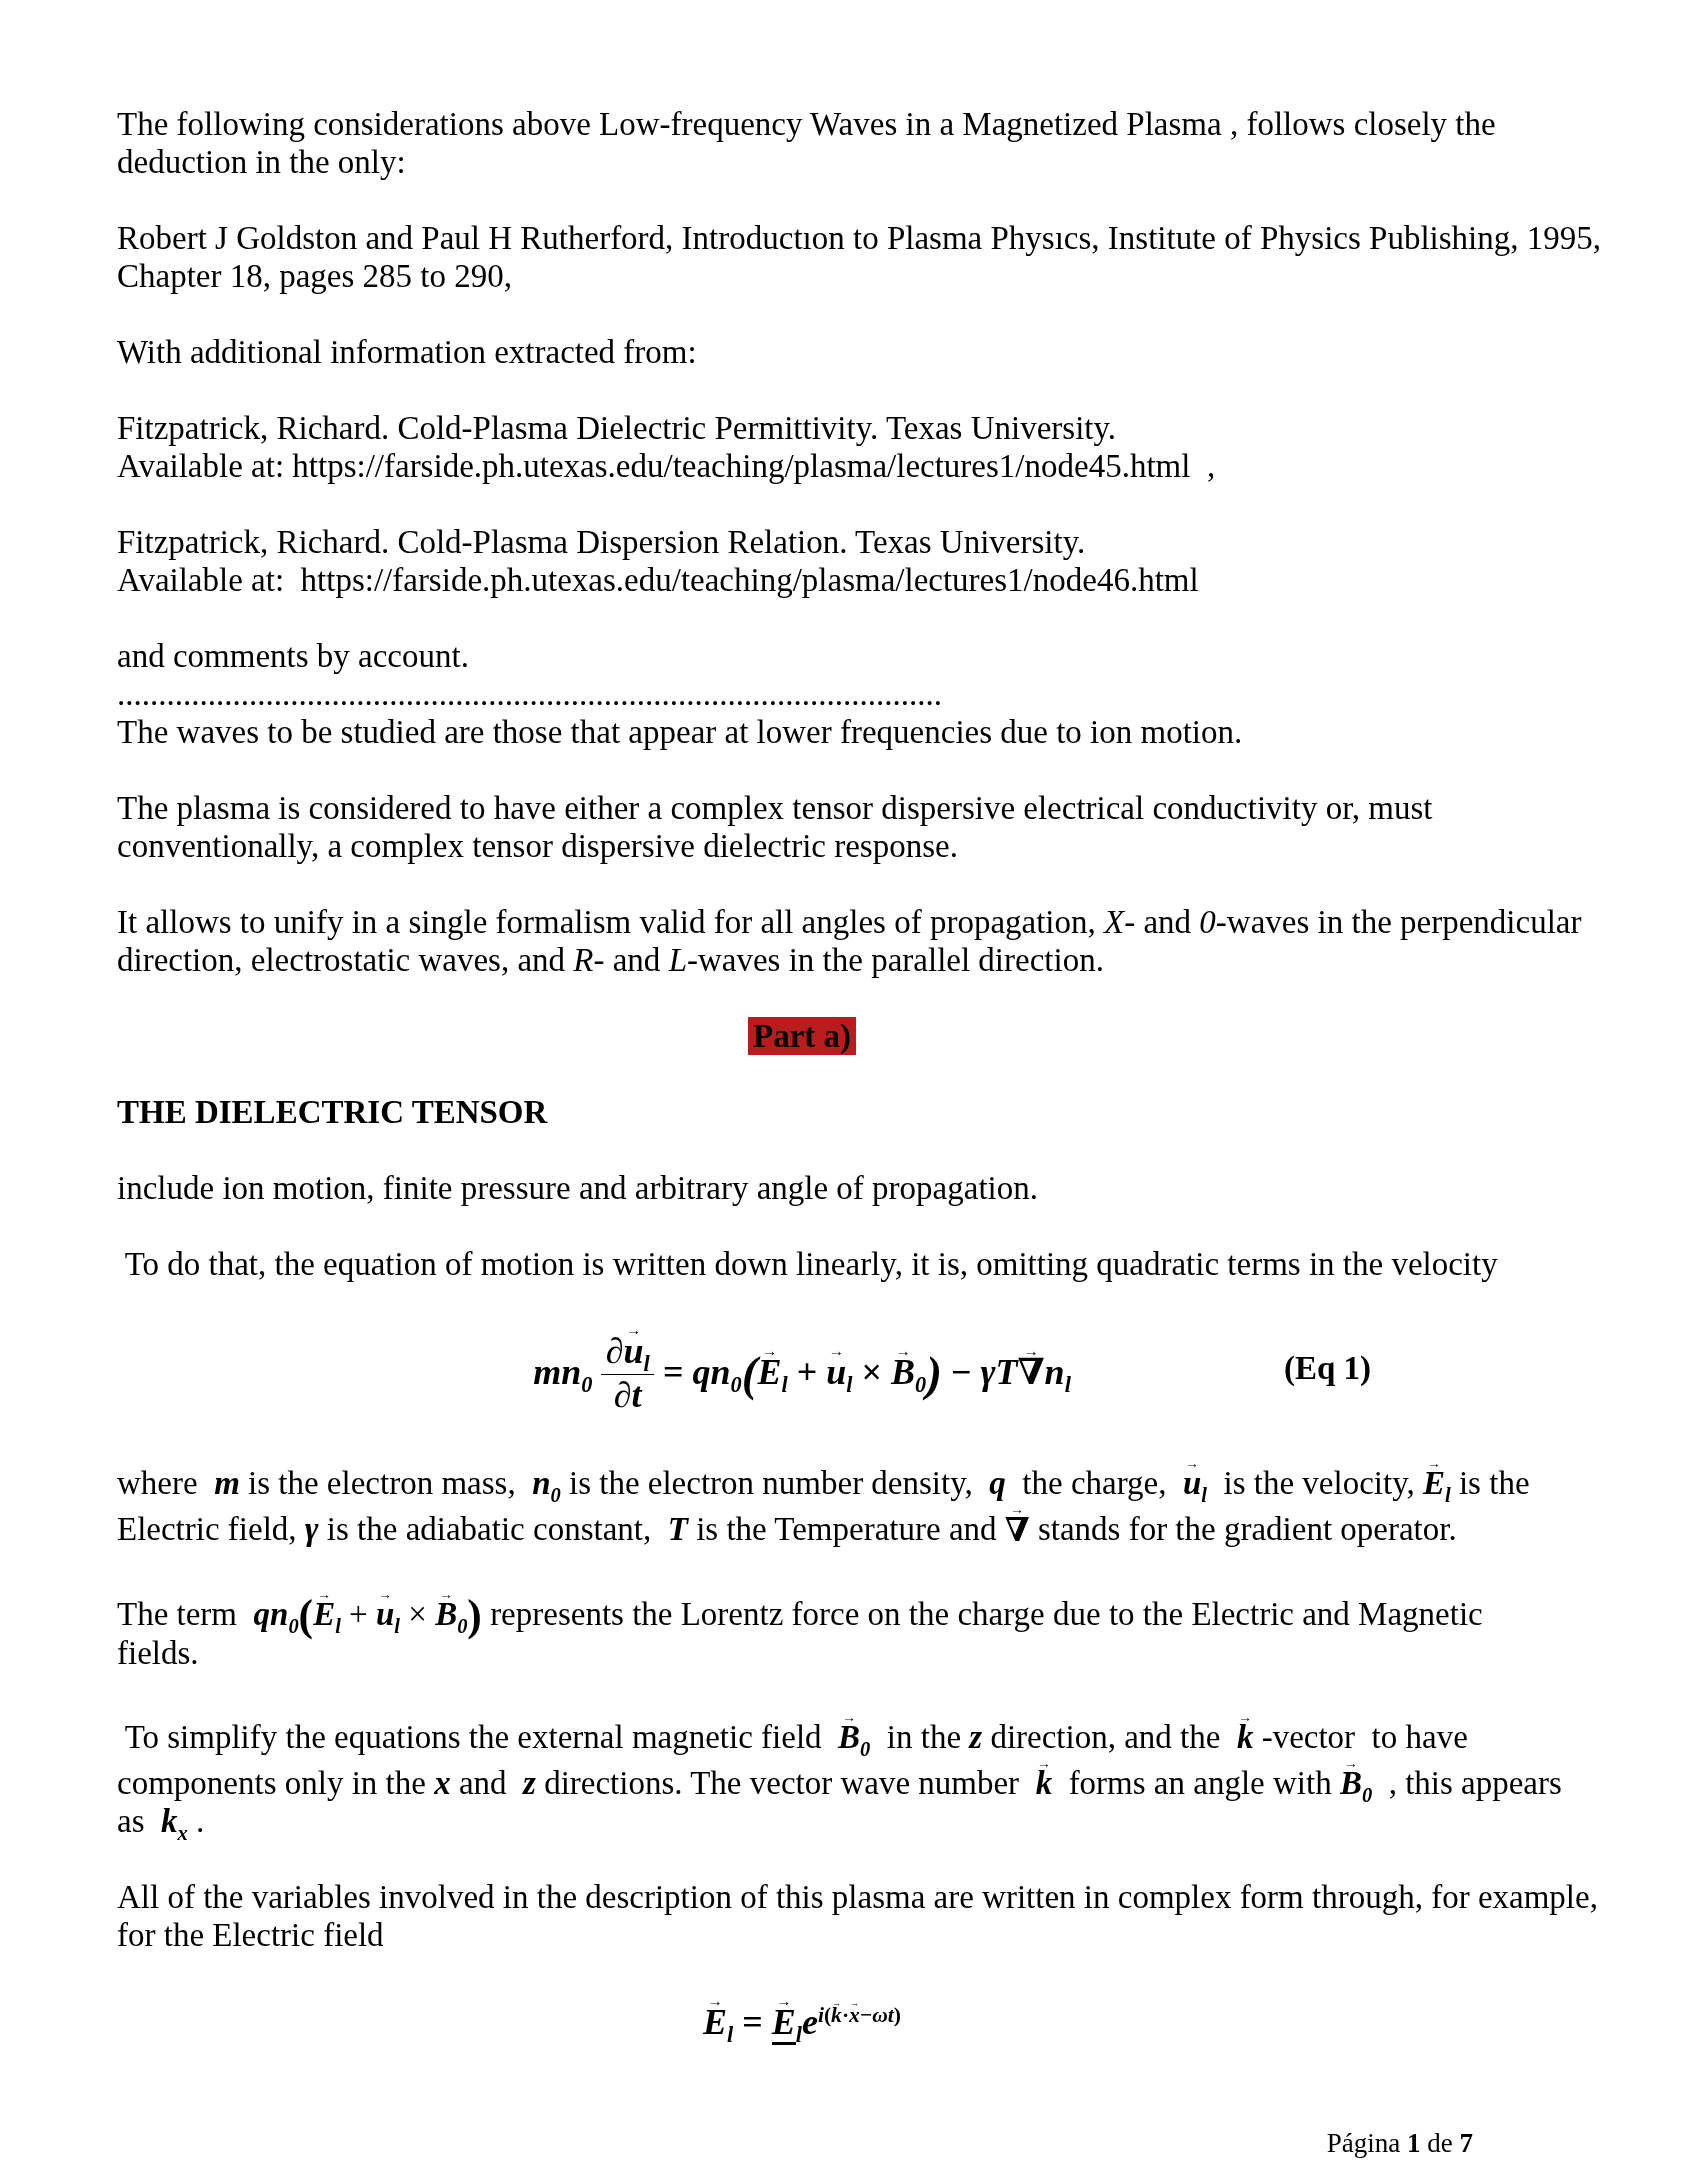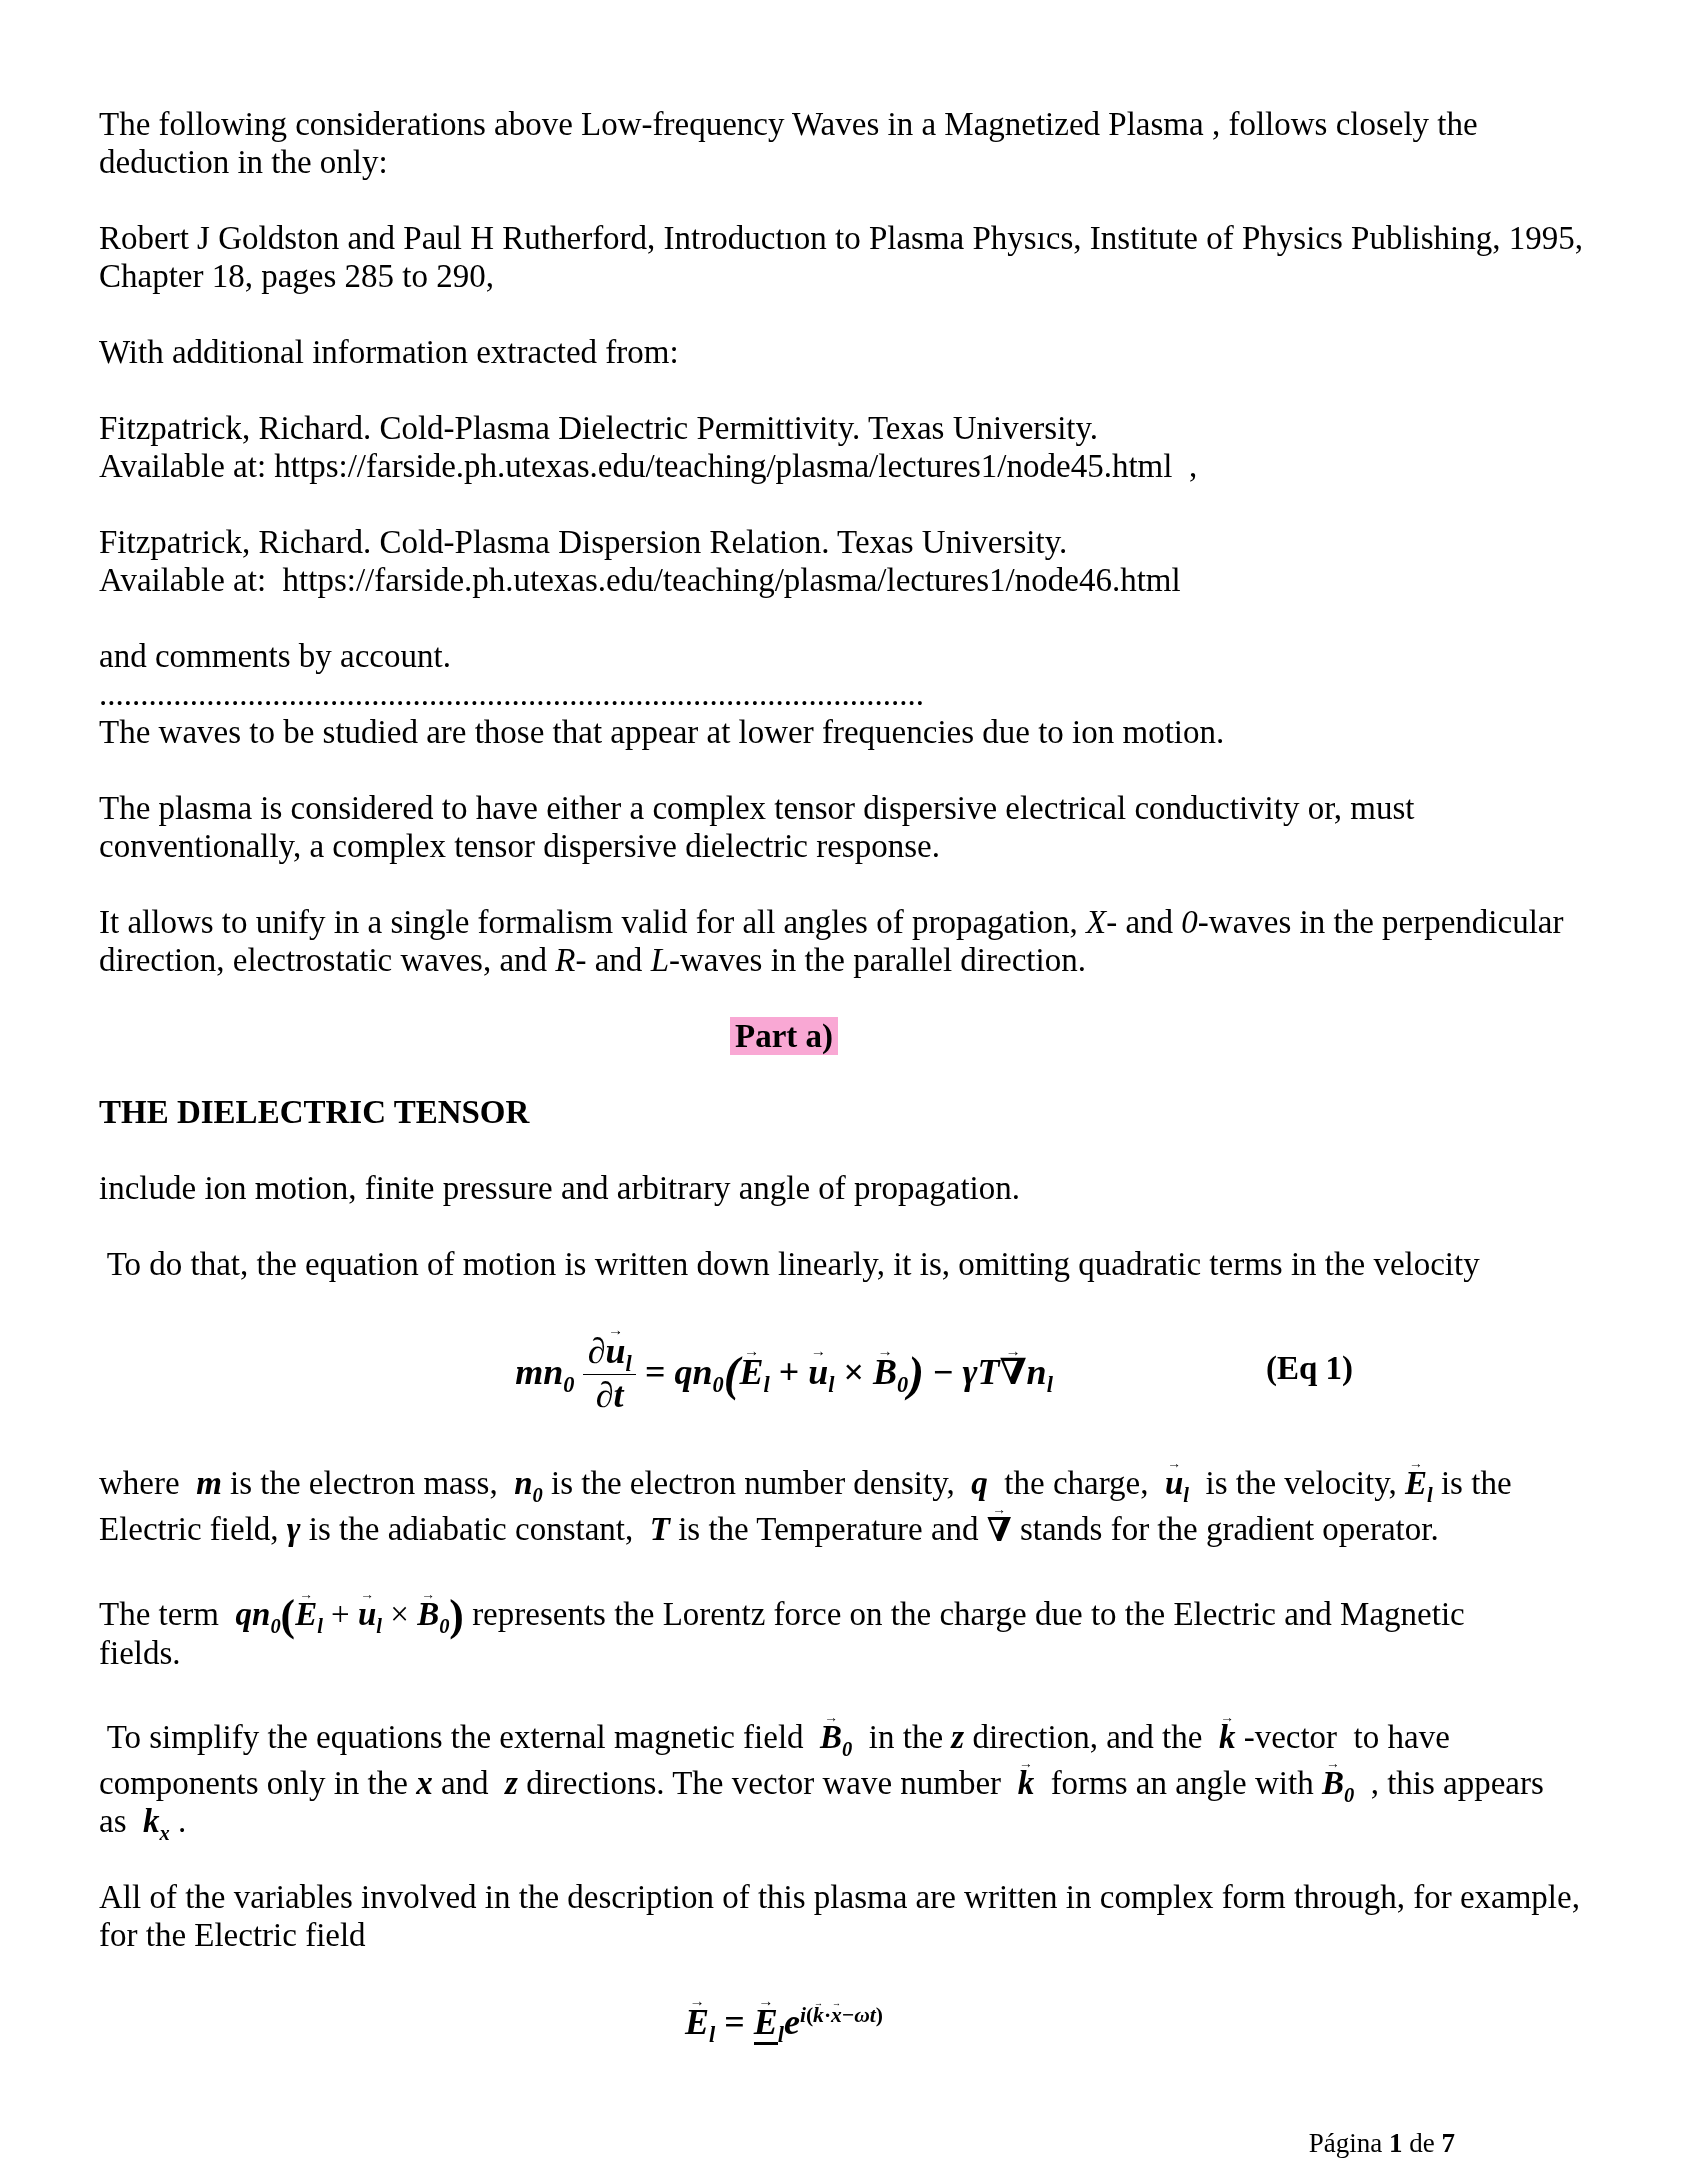--- a/index.html
+++ b/index.html
@@ -8,33 +8,34 @@
     background: #ffffff;
     overflow: hidden;
   }
   .page {
     position: relative;
     width: 1568px; height: 2183px;
     background: #ffffff;
     color: #000000;
     font-family: "Liberation Serif", "DejaVu Serif", serif;
     font-size: 33px;
+    margin-left: 18px;
   }
   .content { padding: 105px 99px 0 99px; }
 
   .para { margin: 0 0 38px 0; }
   .para.tight { margin-bottom: 0; }
   .para.center { text-align: center; }
   .line { white-space: pre; line-height: 38px; }
 
   .rn { }
   .it { font-style: italic; }
   .bd { font-weight: 700; }
   .mi { font-weight: 700; font-style: italic; }
-  .hl { font-weight: 700; background: #f9a8d4; padding: 0.04em 0.14em; }
+  .hl { font-weight: 700; background: #b91c1c; padding: 0.04em 0.14em; }
   .big { font-size: 1.32em; font-weight: 700; vertical-align: -0.12em; }
 
   sub { font-size: 0.62em; font-weight: 700; font-style: italic; line-height: 0; }
   sup { font-size: 0.60em; font-weight: 700; vertical-align: 0.55em; line-height: 0; }
 
   .vec { display: inline-block; text-align: center; font-weight: 700; font-style: italic; }
   .vec .arr { display: block; font-size: 0.42em; line-height: 0.8; transform: translateY(0.18em); }
   .vec .base { display: block; line-height: 1; }
   .vec.ul .base { border-bottom: 0.09em solid #000; padding-bottom: 0.05em; }
 

